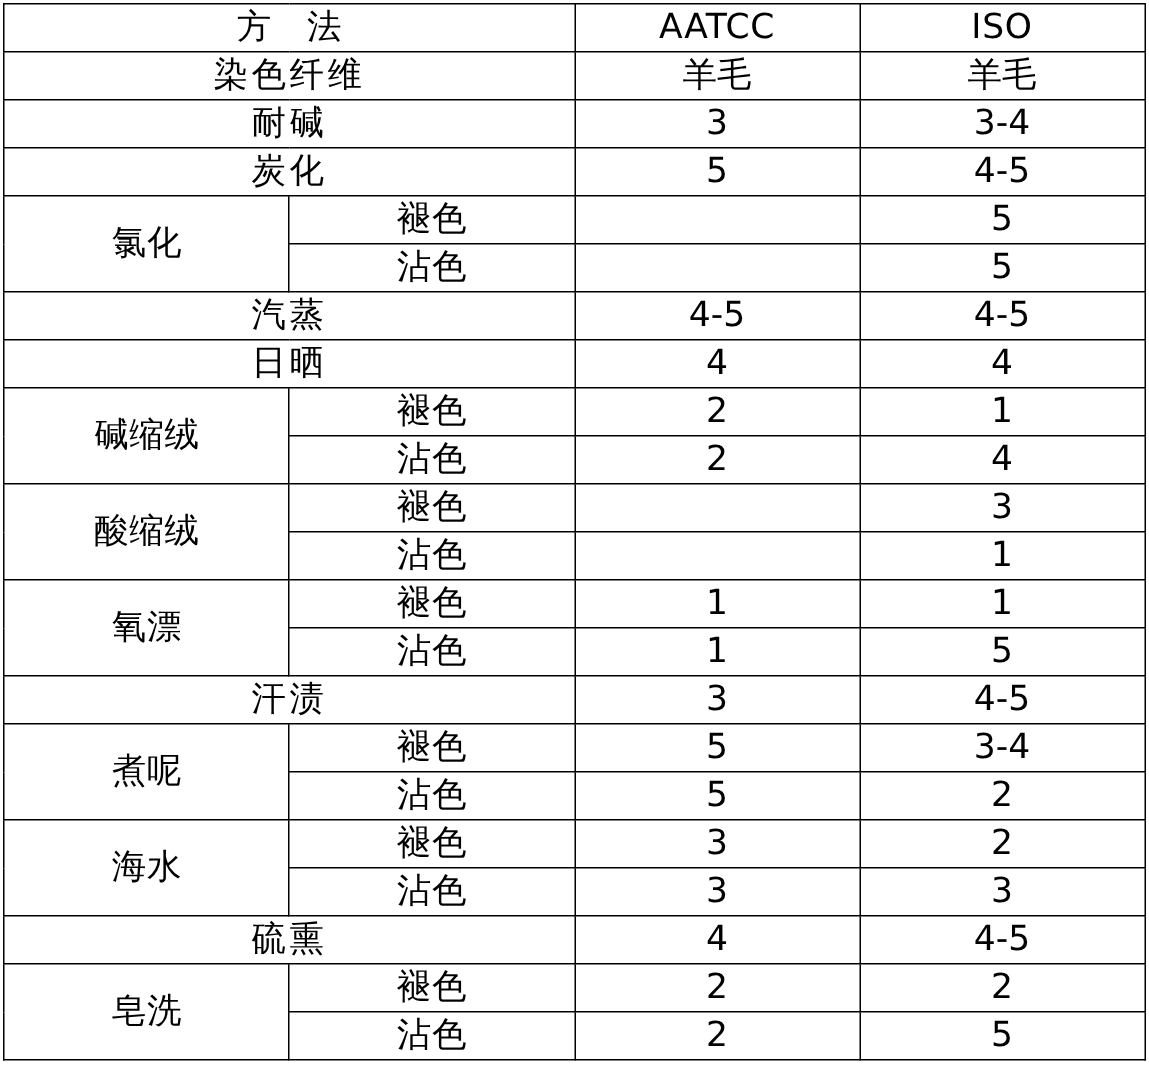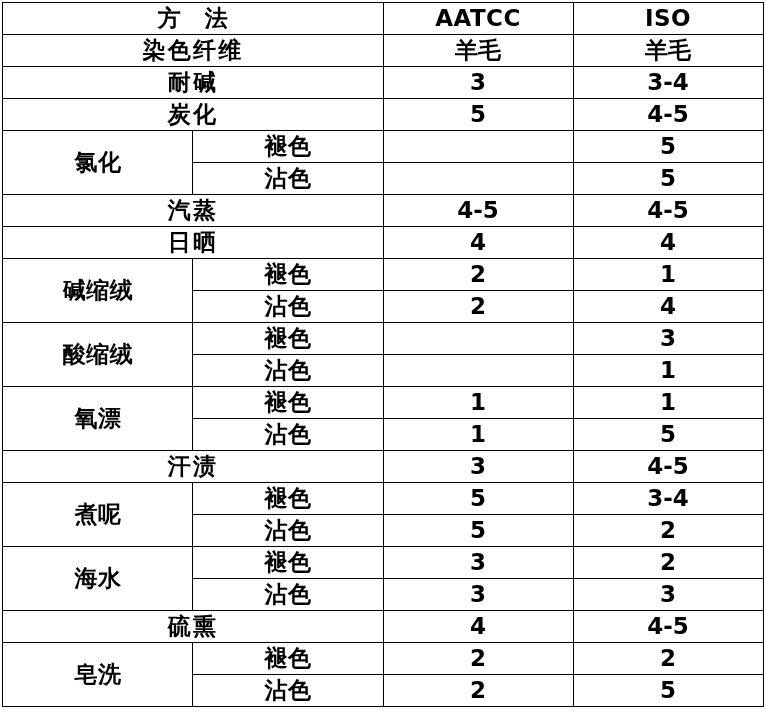--- a/index.html
+++ b/index.html
@@ -18,21 +18,20 @@
     width: 766px;
     height: 721px;
     position: relative;
     background: #ffffff;
   }
   table.grid {
     border-collapse: collapse;
     width: 760px;
     margin: 2px auto 0 auto;
     table-layout: fixed;
-    font-weight: bold;
   }
   table.grid td {
     border: 1px solid #000000;
     text-align: center;
     vertical-align: middle;
     font-size: 23px;
     line-height: 1.05;
     padding: 1px 0 2px 0;
     height: 28px;
     font-family: "DejaVu Sans", sans-serif;

